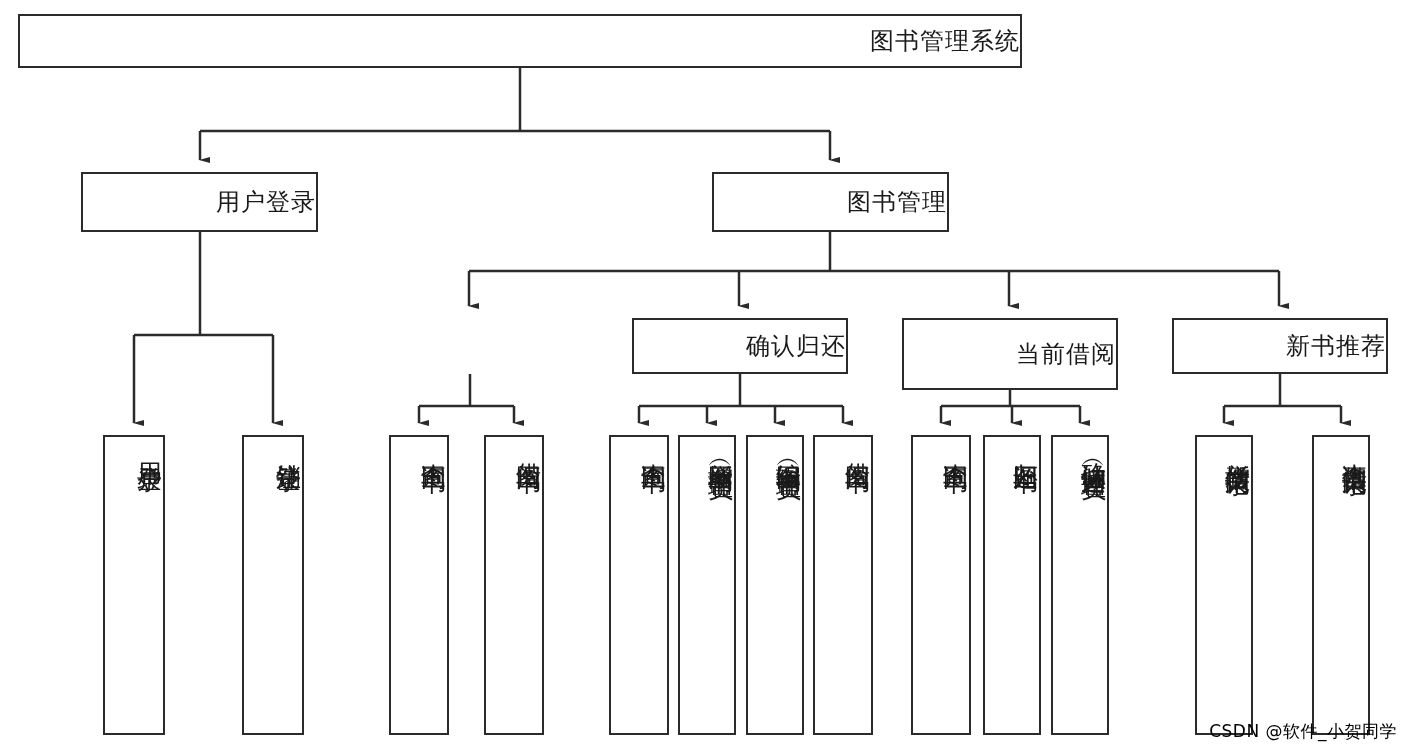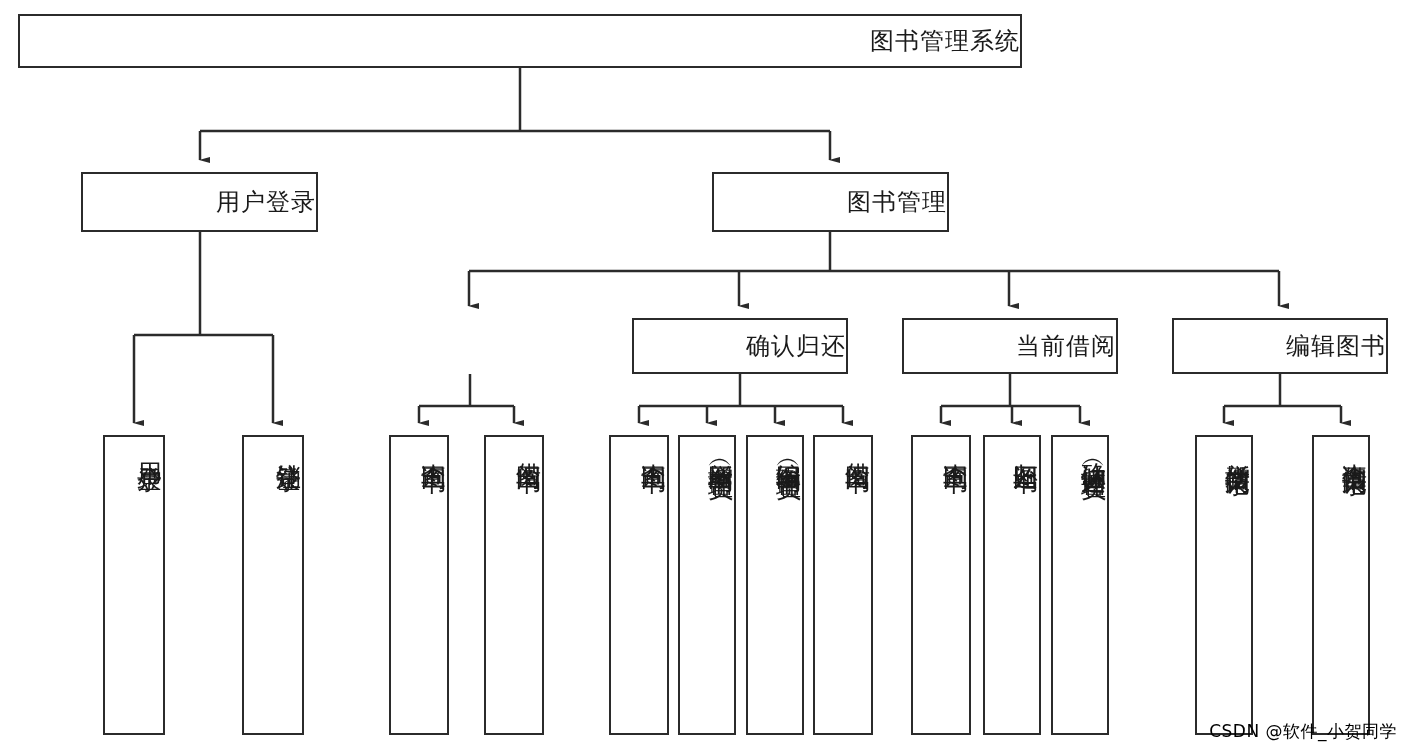--- a/index.html
+++ b/index.html
@@ -133,25 +133,25 @@
   <div class="node node-h" style="left: 81px; top: 172px; width: 237px; height: 60px;">
     <span class="label">用户登录</span>
   </div>
   <div class="node node-h" style="left: 712px; top: 172px; width: 237px; height: 60px;">
     <span class="label">图书管理</span>
   </div>
 
   <div class="node node-h" style="left: 632px; top: 318px; width: 216px; height: 56px;">
     <span class="label">确认归还</span>
   </div>
-  <div class="node node-h" style="left: 902px; top: 318px; width: 216px; height: 56px; padding-left: 44px;">
+  <div class="node node-h" style="left: 902px; top: 318px; width: 216px; height: 72px; padding-left: 44px;">
     <span class="label">当前借阅</span>
   </div>
   <div class="node node-h" style="left: 1172px; top: 318px; width: 216px; height: 56px;">
-    <span class="label">编辑图书</span>
+    <span class="label">新书推荐</span>
   </div>
 
   <div class="node node-v align-mid" style="left: 103px; top: 435px; width: 62px; height: 300px;">
     <span class="label">用户登录</span>
   </div>
   <div class="node node-v align-mid" style="left: 242px; top: 435px; width: 62px; height: 300px;">
     <span class="label">注销登录</span>
   </div>
   <div class="node node-v align-mid" style="left: 389px; top: 435px; width: 60px; height: 300px;">
     <span class="label">查询图书</span>

